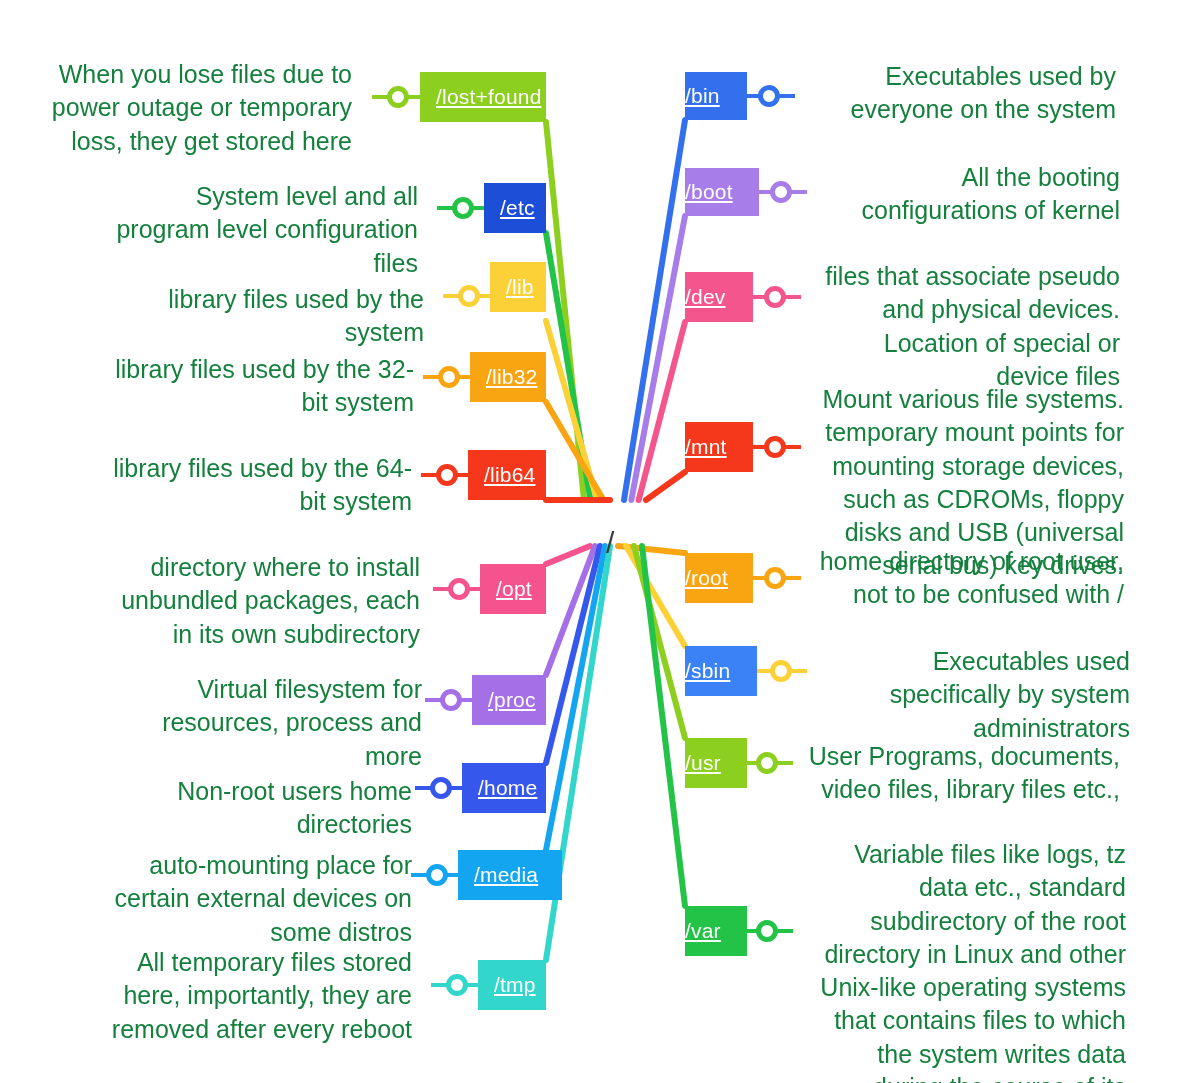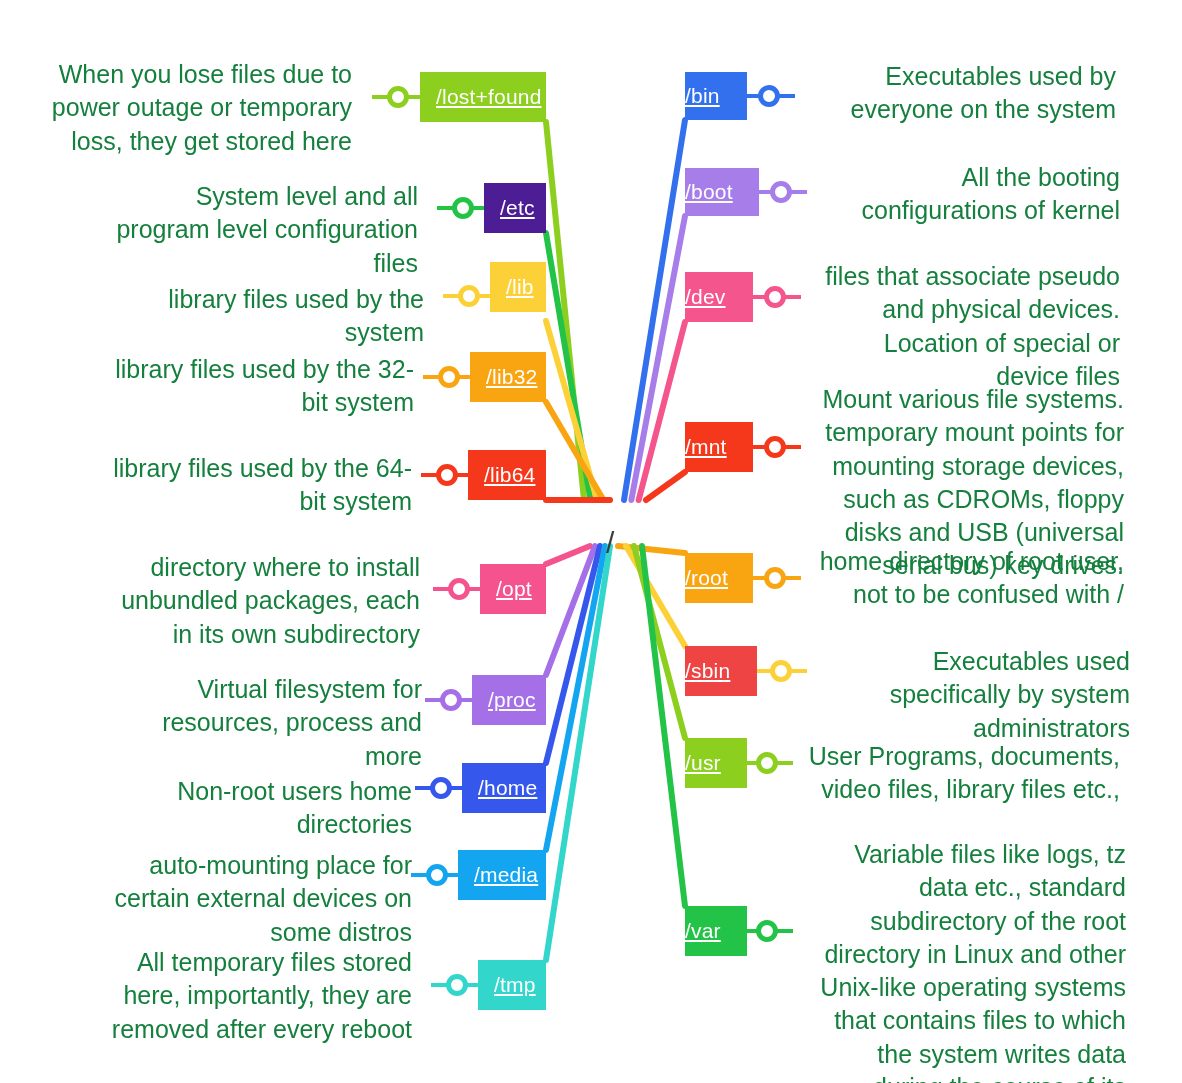--- a/index.html
+++ b/index.html
@@ -146,63 +146,63 @@
       <circle cx="767" cy="763" r="8.5" fill="#ffffff" stroke="#8CCF1E" stroke-width="5"></circle>
       <line x1="747" y1="931" x2="758" y2="931" stroke="#22C346" stroke-width="4" stroke-linecap="butt"></line>
       <line x1="776" y1="931" x2="793" y2="931" stroke="#22C346" stroke-width="4" stroke-linecap="butt"></line>
       <circle cx="767" cy="931" r="8.5" fill="#ffffff" stroke="#22C346" stroke-width="5"></circle>
     </svg>
 
   <div id="nodes">
       <div class="node-box left" style="left: 420px; top: 72px; width: 126px; height: 50px; background: rgb(140, 207, 30);">
         <span>/lost+found</span>
       </div>
-      <div class="node-box left" style="left: 484px; top: 183px; width: 62px; height: 50px; background: #4c1d95;">
+      <div class="node-box left" style="left: 484px; top: 183px; width: 62px; height: 50px; background: #1d4ed8;">
         <span>/etc</span>
       </div>
       <div class="node-box left" style="left: 490px; top: 262px; width: 56px; height: 50px; background: rgb(252, 209, 55);">
         <span>/lib</span>
       </div>
       <div class="node-box left" style="left: 470px; top: 352px; width: 76px; height: 50px; background: rgb(249, 165, 18);">
         <span>/lib32</span>
       </div>
       <div class="node-box left" style="left: 468px; top: 450px; width: 78px; height: 50px; background: rgb(245, 56, 27);">
         <span>/lib64</span>
       </div>
       <div class="node-box left" style="left: 480px; top: 564px; width: 66px; height: 50px; background: rgb(244, 83, 142);">
         <span>/opt</span>
       </div>
       <div class="node-box left" style="left: 472px; top: 675px; width: 74px; height: 50px; background: rgb(165, 111, 232);">
         <span>/proc</span>
       </div>
       <div class="node-box left" style="left: 462px; top: 763px; width: 84px; height: 50px; background: rgb(54, 87, 236);">
         <span>/home</span>
       </div>
-      <div class="node-box left" style="left: 458px; top: 850px; width: 88px; height: 50px; background: rgb(20, 165, 240);">
+      <div class="node-box left" style="left: 458px; top: 850px; width: 104px; height: 50px; background: rgb(20, 165, 240);">
         <span>/media</span>
       </div>
       <div class="node-box left" style="left: 478px; top: 960px; width: 68px; height: 50px; background: rgb(51, 214, 203);">
         <span>/tmp</span>
       </div>
       <div class="node-box right" style="left: 685px; top: 72px; width: 62px; height: 48px; background: rgb(51, 112, 238);">
         <span>/bin</span>
       </div>
       <div class="node-box right" style="left: 685px; top: 168px; width: 74px; height: 48px; background: rgb(167, 125, 234);">
         <span>/boot</span>
       </div>
       <div class="node-box right" style="left: 685px; top: 272px; width: 68px; height: 50px; background: rgb(244, 85, 140);">
         <span>/dev</span>
       </div>
       <div class="node-box right" style="left: 685px; top: 422px; width: 68px; height: 50px; background: rgb(245, 56, 27);">
         <span>/mnt</span>
       </div>
       <div class="node-box right" style="left: 685px; top: 553px; width: 68px; height: 50px; background: rgb(249, 165, 18);">
         <span>/root</span>
       </div>
-      <div class="node-box right" style="left: 685px; top: 646px; width: 72px; height: 50px; background: #ef4444;">
+      <div class="node-box right" style="left: 685px; top: 646px; width: 72px; height: 50px; background: #3b82f6;">
         <span>/sbin</span>
       </div>
       <div class="node-box right" style="left: 685px; top: 738px; width: 62px; height: 50px; background: rgb(140, 207, 30);">
         <span>/usr</span>
       </div>
       <div class="node-box right" style="left: 685px; top: 906px; width: 62px; height: 50px; background: rgb(34, 195, 70);">
         <span>/var</span>
       </div>
     </div>
   <div id="descs">

